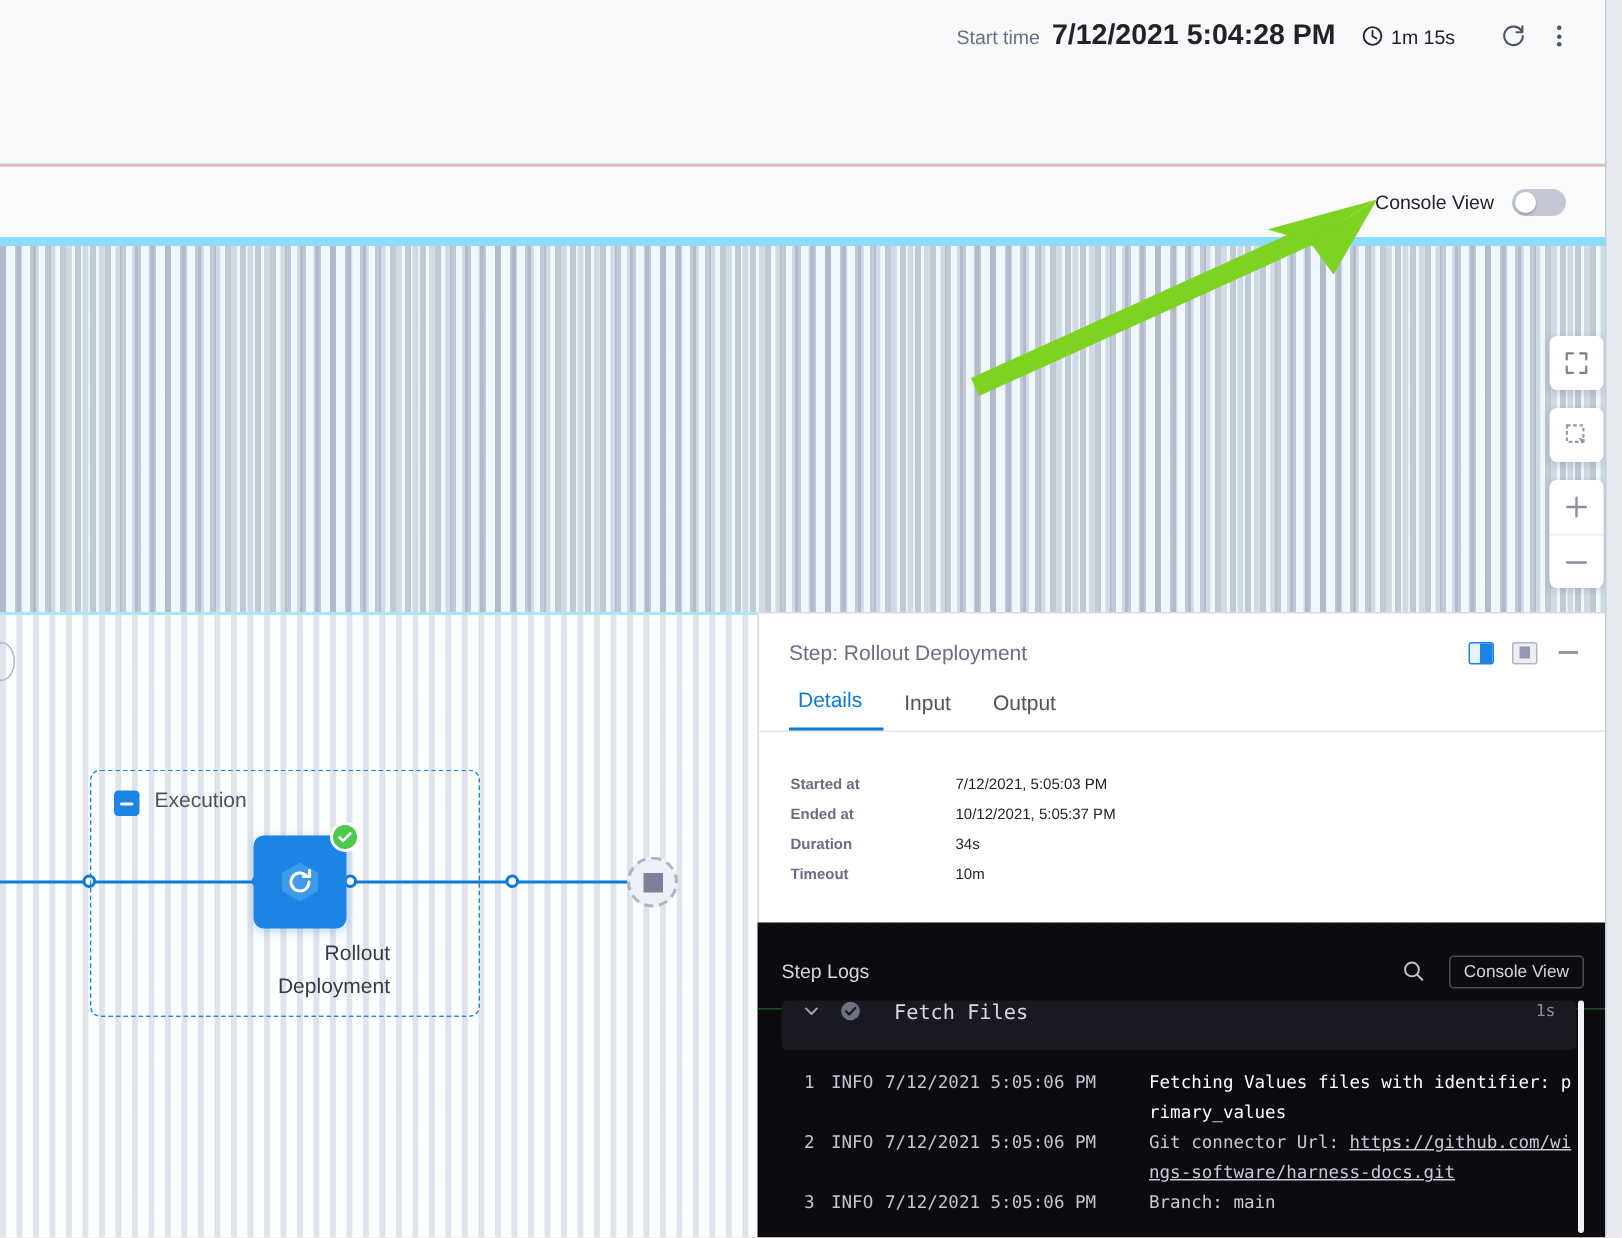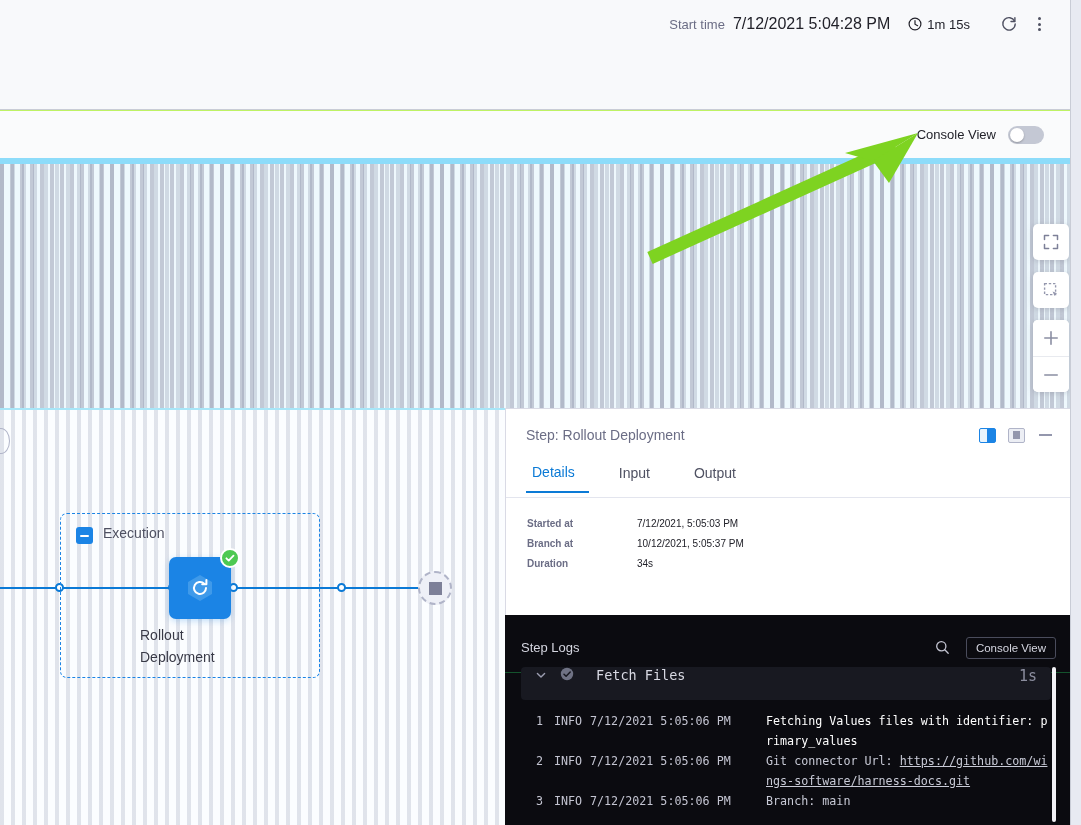--- a/index.html
+++ b/index.html
@@ -2,34 +2,34 @@
 <html><head>
 <meta charset="utf-8">
 <style>
   * { box-sizing: border-box; margin: 0; padding: 0; }
   html, body {
     width: 1081px; height: 825px;
     font-family: "Liberation Sans", sans-serif;
     background: #fafbfc;
     overflow: hidden;
   }
-  #root { position: relative; width: 1081px; height: 825px; background: #bef264; }
+  #root { position: relative; width: 1081px; height: 825px; background: #fca5a5; }
 
   
   .top-header {
     position: absolute; left: 0; top: 0; width: 1070px; height: 110px;
     background: #f8f9fb; border-bottom: 1px solid #c9ccd6;
   }
   .header-meta {
     position: absolute; right: 16px; top: 8px;
     display: flex; align-items: center; gap: 0;
     height: 32px;
   }
   .start-time-label { font-size: 13px; color: #6b6d85; margin-right: 8px; }
-  .start-time-value { font-size: 16px; color: #22222a; font-weight: 400; }
+  .start-time-value { font-size: 19px; color: #22222a; font-weight: 700; }
   .duration-wrap { display: flex; align-items: center; gap: 5px; margin-left: 18px; }
   .clock-icon { width: 14px; height: 14px; display: block; }
   .duration-value { font-size: 13px; color: #22222a; }
   .hdr-btn {
     width: 30px; height: 30px; display: flex; align-items: center; justify-content: center;
     background: none; border: none; cursor: pointer;
   }
   .hdr-btn:first-of-type { margin-left: 24px; }
   .kebab { display: flex; flex-direction: column; gap: 2.5px; align-items: center; }
   .kebab span { width: 3px; height: 3px; border-radius: 50%; background: #4f5162; display: block; }
@@ -130,21 +130,21 @@
     box-shadow: 0 2px 6px rgba(27,132,229,.25);
     display: flex; align-items: center; justify-content: center;
     pointer-events: auto; cursor: pointer;
   }
   .node-badge {
     position: absolute; right: -9px; top: -9px; width: 20px; height: 20px;
     border-radius: 50%; background: #4dc952; border: 2px solid #fff;
     display: flex; align-items: center; justify-content: center;
   }
   .node-label {
-    position: absolute; left: 140px; top: 624px; width: 120px; text-align: left;
+    position: absolute; left: 140px; top: 624px; width: 120px; text-align: right;
     font-size: 14px; color: #383946; line-height: 22px;
   }
   .end-node {
     position: absolute; left: 418px; top: 571px; width: 34px; height: 34px;
     border-radius: 50%; background: #eef0f7; border: 2px dashed #b0b4c8;
     display: flex; align-items: center; justify-content: center;
   }
   .end-node i { width: 13px; height: 13px; background: #7d8098; display: block; }
   .left-stub {
     position: absolute; left: -8px; top: 428px; width: 18px; height: 26px;
@@ -168,22 +168,22 @@
   .layout-icon {
     width: 17px; height: 15px; border-radius: 2px; cursor: pointer; display: block;
   }
   .layout-icon.active { border: 1.5px solid #1b84e5; background: linear-gradient(to right, #e8f4fd 0 45%, #1b84e5 45% 100%); }
   .layout-icon.inactive { border: 1.5px solid #b0b4c8; background: #eceef4; position: relative; }
   .layout-icon.inactive::after {
     content: ""; position: absolute; left: 4px; top: 2.5px; width: 7px; height: 8px; background: #9497ad;
   }
   .minimize-icon { width: 13px; height: 2px; background: #9497ad; display: block; cursor: pointer; margin-left: 2px; }
   .dp-tabs {
-    position: absolute; left: 0; top: 50px; width: 100%; height: 39px;
-    display: flex; align-items: center; padding-left: 20px; gap: 16px;
+    position: absolute; left: 0; top: 40px; width: 100%; height: 39px;
+    display: flex; align-items: flex-end; padding-left: 20px; gap: 0;
     border-bottom: 1px solid #e3e5ee;
   }
   .dp-tab {
     font-size: 14px; color: #4f5162; padding: 0 14px 11px 14px; cursor: pointer;
     background: none; border: none; font-family: inherit;
   }
   .dp-tab:first-child { padding-left: 6px; }
   .dp-tab.active { color: #0b7ad6; border-bottom: 2.5px solid #0b7ad6; }
   .dp-body { position: absolute; left: 0; top: 105px; width: 100%; padding-left: 21px; }
   .dp-row { display: flex; font-size: 10px; line-height: 20px; margin-bottom: 0; }
@@ -210,21 +210,21 @@
   .log-section {
     position: absolute; left: 16px; top: 52px; width: 530px; height: 33px;
     background: #181921; border-radius: 4px; display: flex; 
     padding: 0 14px 0 14px; cursor: pointer;
   }
   .ls-chevron { margin-right: 13px; display: block; }
   .ls-check { margin-right: 22px; display: block; }
   .ls-name {
     font-family: "DejaVu Sans Mono", monospace; font-size: 13.5px; color: #d8d9e3; flex: 1;
   }
-  .ls-dur { font-family: "DejaVu Sans Mono", monospace; font-size: 15px; color: #8b8d9e; }
+  .ls-dur { font-family: "DejaVu Sans Mono", monospace; font-size: 11px; color: #8b8d9e; }
   .log-lines {
     position: absolute; left: 16px; top: 96px; width: 530px;
     font-family: "DejaVu Sans Mono", monospace; font-size: 11.7px; line-height: 20px;
   }
   .log-line { display: flex; margin-bottom: 0; }
   .ll-num { width: 22px; text-align: right; color: #c4c5d2; flex: none; margin-right: 11px; }
   .ll-lvl { width: 36px; color: #c4c5d2; flex: none; }
   .ll-time { width: 176px; color: #c4c5d2; flex: none; }
   .ll-msg { color: #c8cad6; flex: 1; word-break: break-all; }
   .ll-msg.bold { color: #fff; font-weight: normal; }
@@ -377,26 +377,30 @@
       <button class="dp-tab active">Details</button>
       <button class="dp-tab">Input</button>
       <button class="dp-tab">Output</button>
     </div>
     <div class="dp-body">
       <div class="dp-row">
         <span class="dp-key">Started at</span>
         <span class="dp-val">7/12/2021, 5:05:03 PM</span>
       </div>
       <div class="dp-row">
-        <span class="dp-key">Branch at</span>
+        <span class="dp-key">Ended at</span>
         <span class="dp-val">10/12/2021, 5:05:37 PM</span>
       </div>
       <div class="dp-row">
         <span class="dp-key">Duration</span>
         <span class="dp-val">34s</span>
+      </div>
+      <div class="dp-row">
+        <span class="dp-key">Timeout</span>
+        <span class="dp-val">10m</span>
       </div>
     </div>
   </div>
 
   <div class="logs-panel">
     <div class="logs-header">
       <span class="logs-title">Step Logs</span>
       <span class="logs-search">
         <svg width="15" height="15" viewBox="0 0 15 15">
             <circle cx="6.3" cy="6.3" r="4.6" fill="none" stroke="#c4c5d2" stroke-width="1.3"></circle>

